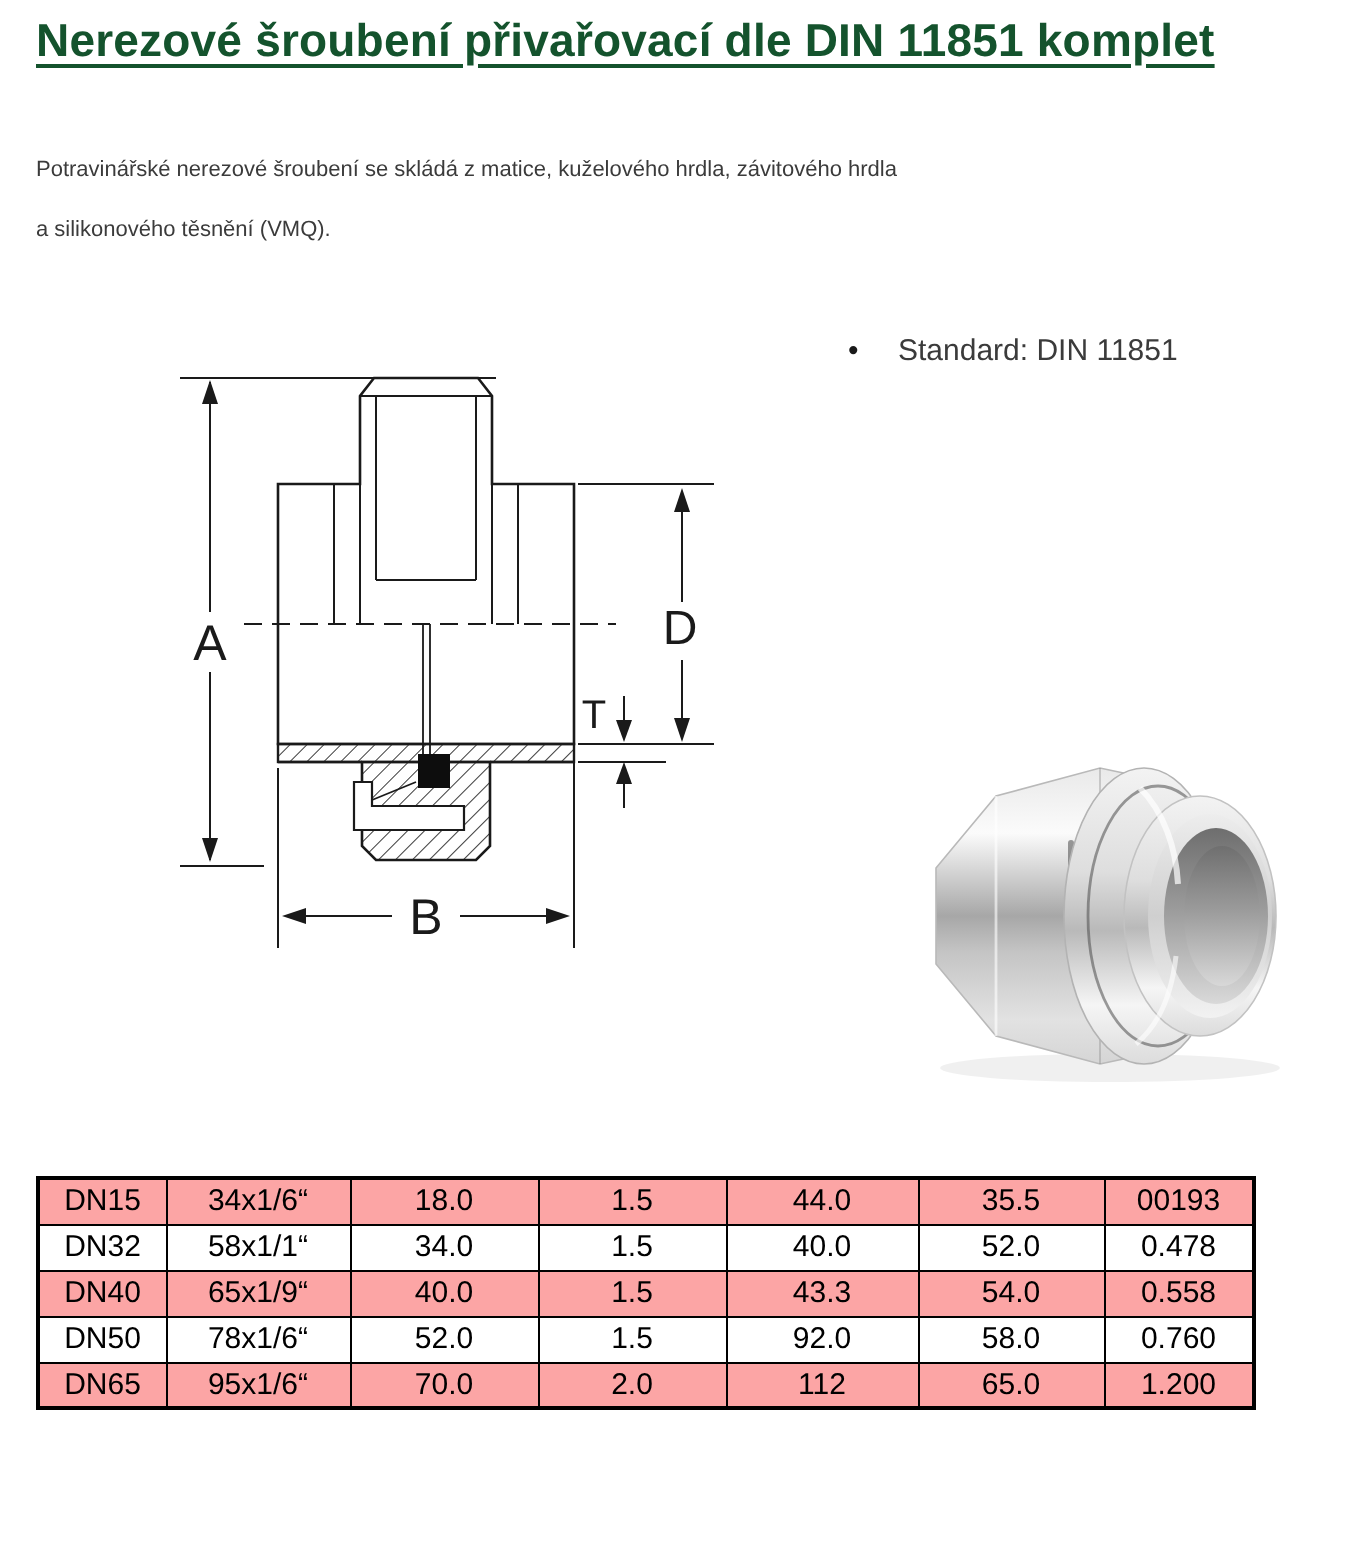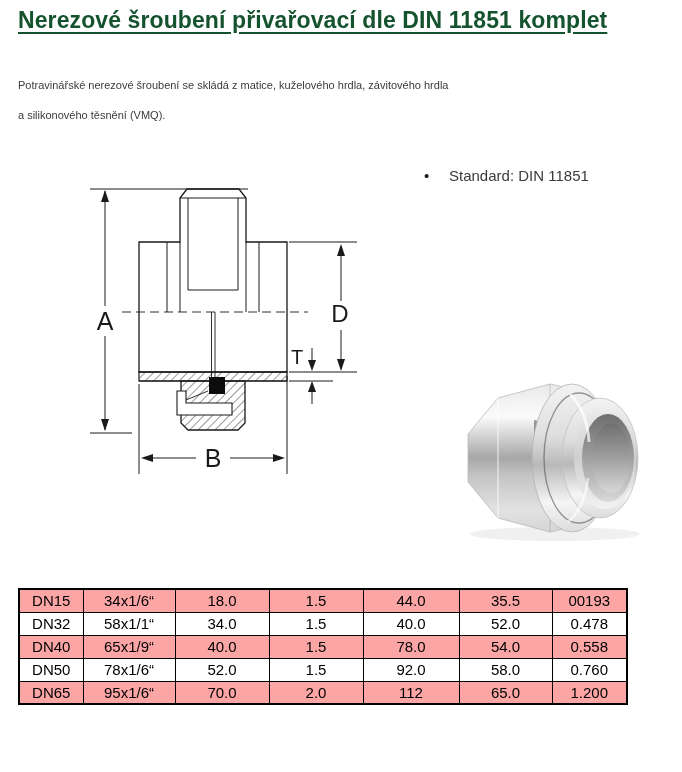--- a/index.html
+++ b/index.html
@@ -196,21 +196,21 @@
     <td>1.5</td>
     <td>40.0</td>
     <td>52.0</td>
     <td>0.478</td>
   </tr>
   <tr class="shaded">
     <td>DN40</td>
     <td>65x1/9“</td>
     <td>40.0</td>
     <td>1.5</td>
-    <td>78.0</td>
+    <td>43.3</td>
     <td>54.0</td>
     <td>0.558</td>
   </tr>
   <tr>
     <td>DN50</td>
     <td>78x1/6“</td>
     <td>52.0</td>
     <td>1.5</td>
     <td>92.0</td>
     <td>58.0</td>

